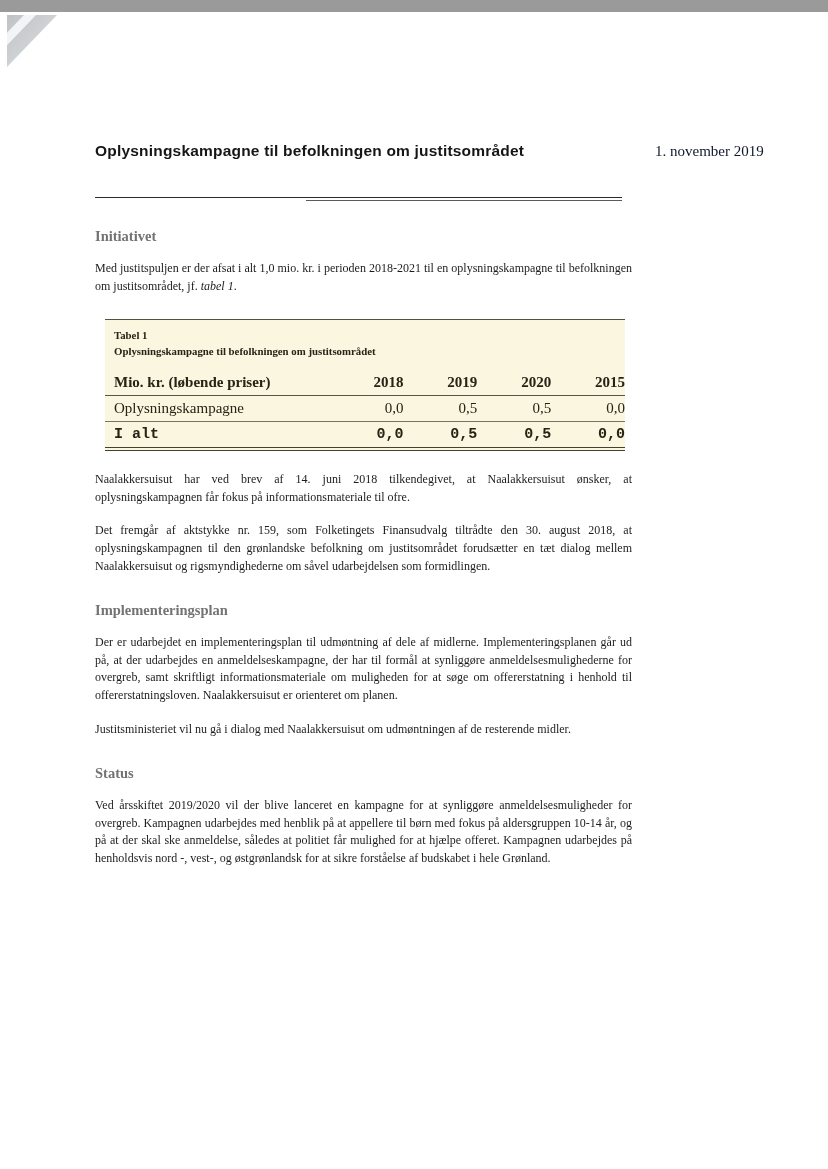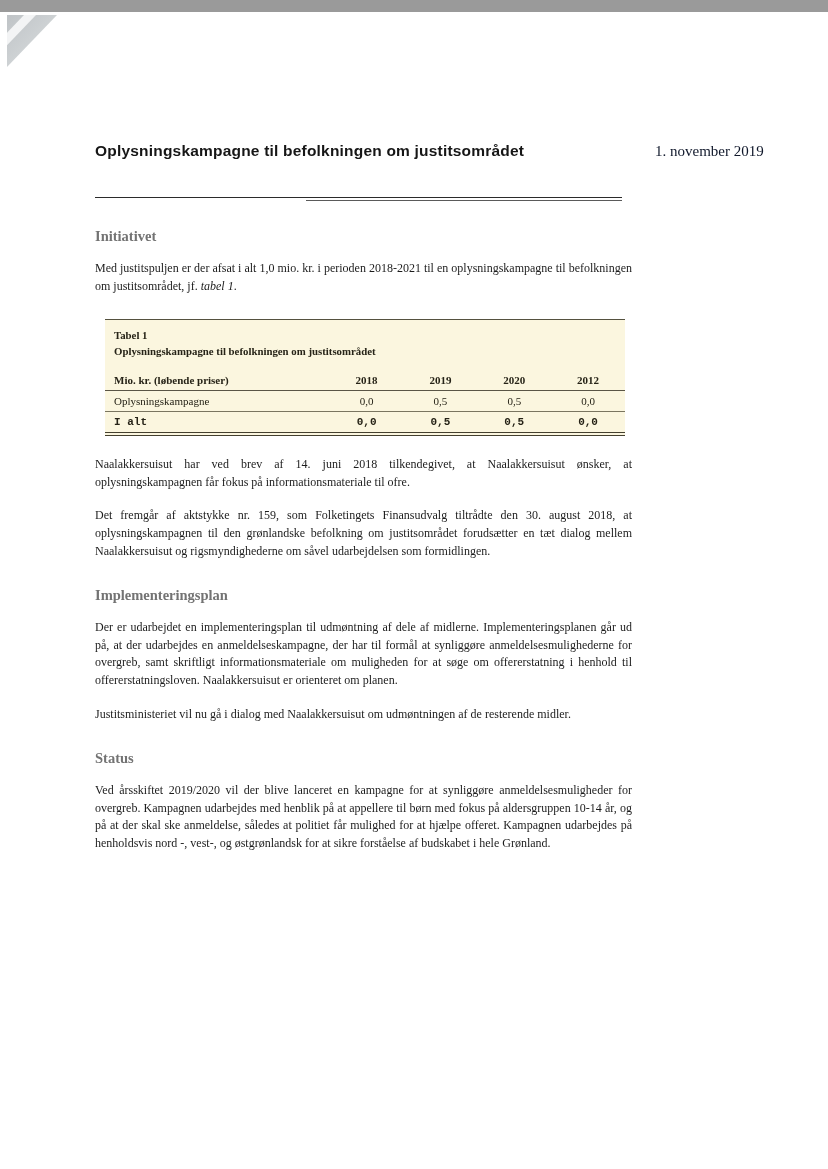--- a/index.html
+++ b/index.html
@@ -61,23 +61,23 @@
     background: #fbf6df;
     border-top: 1.3px solid #55513f;
     border-bottom: 1.4px solid #44402f;
     padding: 9px 0 2px 0;
     font-size: 10.8px;
     color: #262317;
   }
   .tbl-label  { font-weight: bold; margin: 0 0 4px 9px; font-size: 10.8px; }
   .tbl-title  { font-weight: bold; margin: 0 0 13px 9px; font-size: 10.8px; }
   table.budget { width: 100%; border-collapse: collapse; }
-  table.budget th, table.budget td { padding: 4px 0 4px 9px; font-size: 11px; }
+  table.budget th, table.budget td { padding: 4px 0 4px 9px; font-size: 15px; }
   table.budget th { text-align: left; font-weight: bold; border-bottom: 1.1px solid #5a5546; }
-  table.budget th.num, table.budget td.num { text-align: center; padding-left: 0; width: 14.2%; }
+  table.budget th.num, table.budget td.num { text-align: right; padding-left: 0; width: 14.2%; }
   tr.group td { font-weight: bold; border-bottom: 0.9px solid #7a7560; }
   tr.datarow td { border-bottom: 0.9px solid #7a7560; }
   tr.total td { font-weight: bold; border-bottom: 1px solid #44402f; font-family: Liberation Mono, monospace; }
 </style>
 </head>
 <body>
 
 <div class="page">
 
   <div class="corner-artifact">
@@ -100,21 +100,21 @@
     <div class="tablewrap">
       <div class="tbl-label">Tabel 1</div>
       <div class="tbl-title">Oplysningskampagne til befolkningen om justitsområdet</div>
       <table class="budget">
         <thead>
           <tr>
             <th>Mio. kr. (løbende priser)</th>
             <th class="num">2018</th>
             <th class="num">2019</th>
             <th class="num">2020</th>
-            <th class="num">2012</th>
+            <th class="num">2015</th>
           </tr>
         </thead>
         <tbody>
           <tr class="datarow">
             <td>Oplysningskampagne</td>
             <td class="num">0,0</td>
             <td class="num">0,5</td>
             <td class="num">0,5</td>
             <td class="num">0,0</td>
           </tr>

